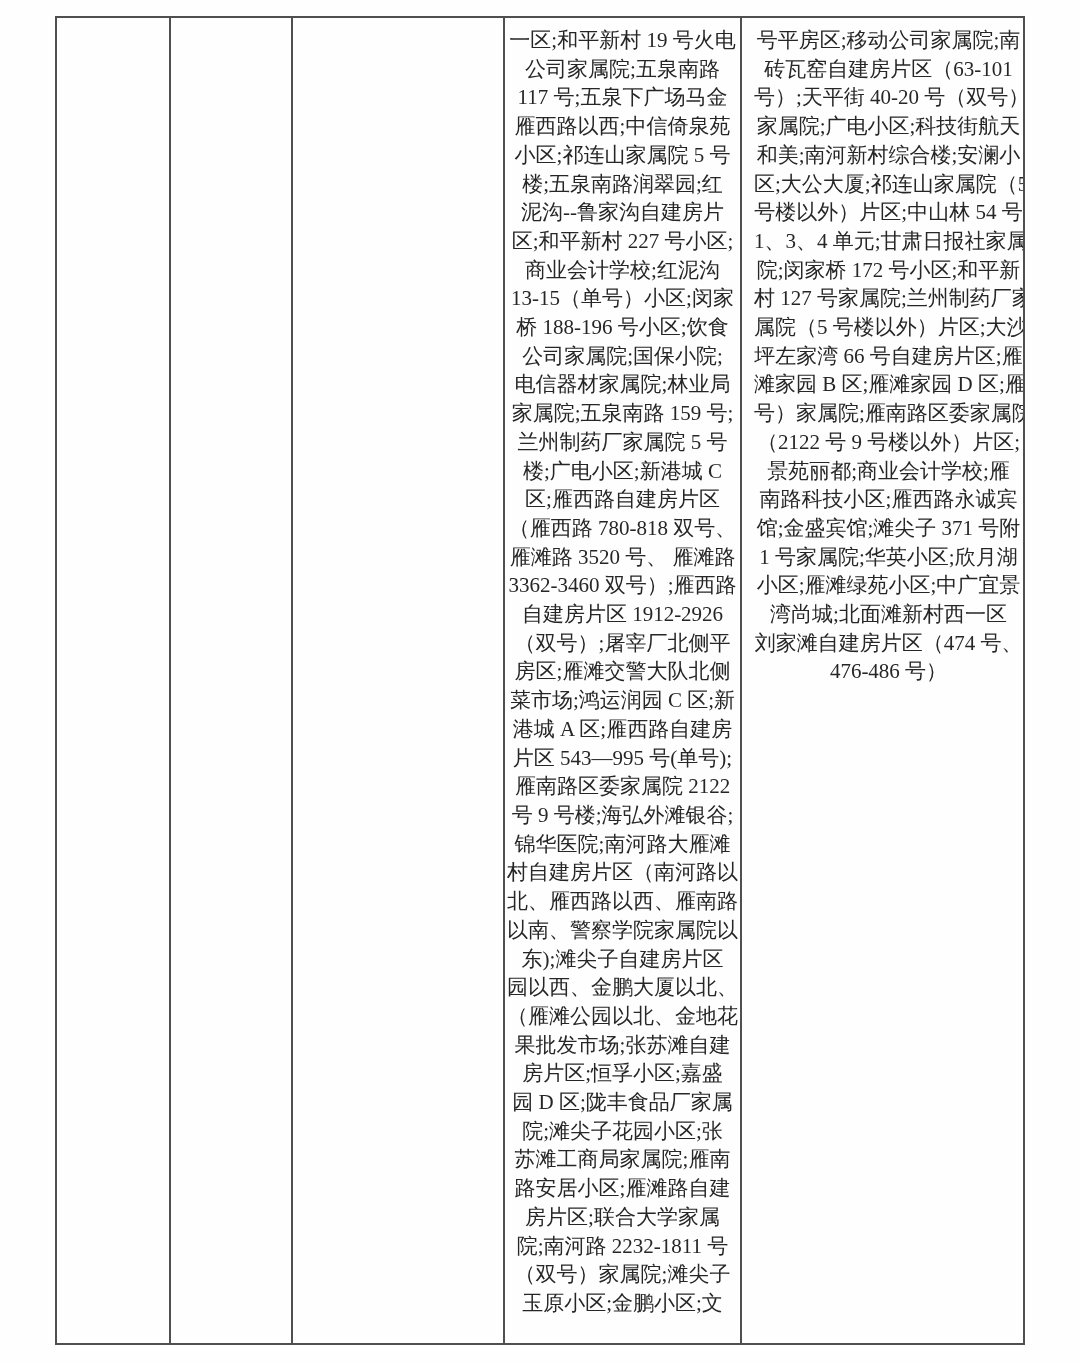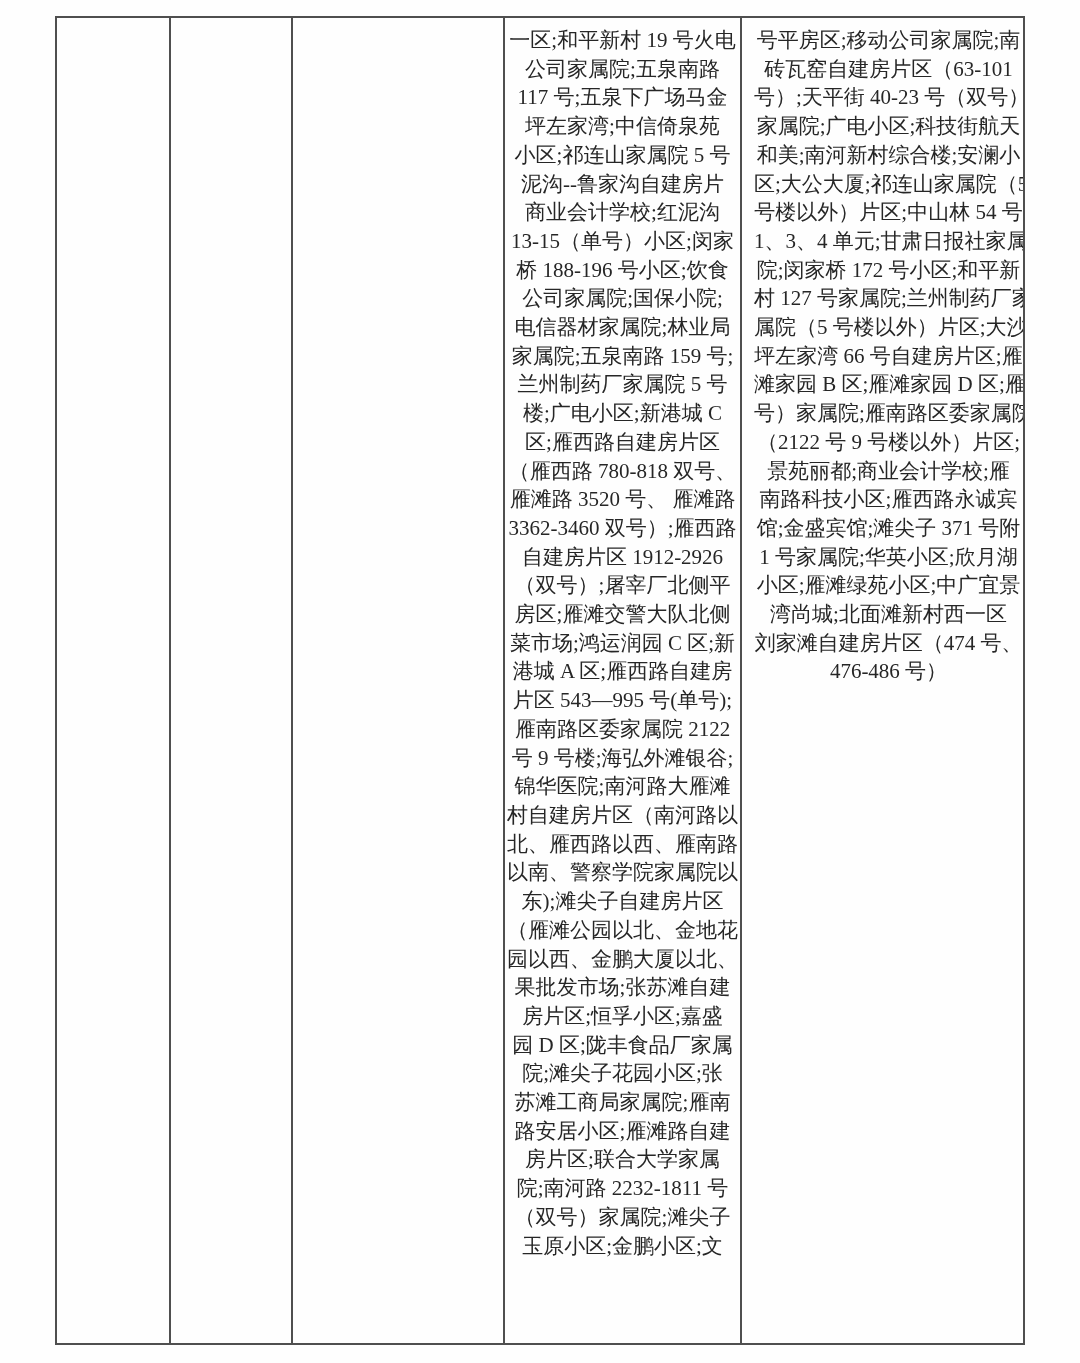--- a/index.html
+++ b/index.html
@@ -60,23 +60,25 @@
 <div class="page">
   <div class="table">
     <div class="cell cell-1"></div>
     <div class="cell cell-2"></div>
     <div class="cell cell-3"></div>
     <div class="cell cell-4">
       <div class="lines">
           <div class="line">一区;和平新村 19 号火电</div>
           <div class="line">公司家属院;五泉南路</div>
           <div class="line">117 号;五泉下广场马金</div>
-          <div class="line">坪左家湾;中信倚泉苑</div>
+          <div class="line">雁西路以西;中信倚泉苑</div>
           <div class="line">小区;祁连山家属院 5 号</div>
+          <div class="line">楼;五泉南路润翠园;红</div>
           <div class="line">泥沟--鲁家沟自建房片</div>
+          <div class="line">区;和平新村 227 号小区;</div>
           <div class="line">商业会计学校;红泥沟</div>
           <div class="line">13-15（单号）小区;闵家</div>
           <div class="line">桥 188-196 号小区;饮食</div>
           <div class="line">公司家属院;国保小院;</div>
           <div class="line">电信器材家属院;林业局</div>
           <div class="line">家属院;五泉南路 159 号;</div>
           <div class="line">兰州制药厂家属院 5 号</div>
           <div class="line">楼;广电小区;新港城 C</div>
           <div class="line">区;雁西路自建房片区</div>
           <div class="line">（雁西路 780-818 双号、</div>
@@ -88,39 +90,39 @@
           <div class="line">菜市场;鸿运润园 C 区;新</div>
           <div class="line">港城 A 区;雁西路自建房</div>
           <div class="line">片区 543—995 号(单号);</div>
           <div class="line">雁南路区委家属院 2122</div>
           <div class="line">号 9 号楼;海弘外滩银谷;</div>
           <div class="line">锦华医院;南河路大雁滩</div>
           <div class="line">村自建房片区（南河路以</div>
           <div class="line">北、雁西路以西、雁南路</div>
           <div class="line">以南、警察学院家属院以</div>
           <div class="line">东);滩尖子自建房片区</div>
+          <div class="line">园以西、金鹏大厦以北、</div>
           <div class="line">（雁滩公园以北、金地花</div>
-          <div class="line">园以西、金鹏大厦以北、</div>
           <div class="line">果批发市场;张苏滩自建</div>
           <div class="line">房片区;恒孚小区;嘉盛</div>
           <div class="line">园 D 区;陇丰食品厂家属</div>
           <div class="line">院;滩尖子花园小区;张</div>
           <div class="line">苏滩工商局家属院;雁南</div>
           <div class="line">路安居小区;雁滩路自建</div>
           <div class="line">房片区;联合大学家属</div>
           <div class="line">院;南河路 2232-1811 号</div>
           <div class="line">（双号）家属院;滩尖子</div>
           <div class="line">玉原小区;金鹏小区;文</div>
         </div>
     </div>
     <div class="cell cell-5">
       <div class="lines">
           <div class="line">号平房区;移动公司家属院;南</div>
           <div class="line">砖瓦窑自建房片区（63-101</div>
-          <div class="line">号）;天平街 40-23 号（双号）</div>
+          <div class="line">号）;天平街 40-20 号（双号）</div>
           <div class="line">家属院;广电小区;科技街航天</div>
           <div class="line">和美;南河新村综合楼;安澜小</div>
           <div class="line">区;大公大厦;祁连山家属院（5</div>
           <div class="line">号楼以外）片区;中山林 54 号</div>
           <div class="line">1、3、4 单元;甘肃日报社家属</div>
           <div class="line">院;闵家桥 172 号小区;和平新</div>
           <div class="line">村 127 号家属院;兰州制药厂家</div>
           <div class="line">属院（5 号楼以外）片区;大沙</div>
           <div class="line">坪左家湾 66 号自建房片区;雁</div>
           <div class="line">滩家园 B 区;雁滩家园 D 区;雁</div>

